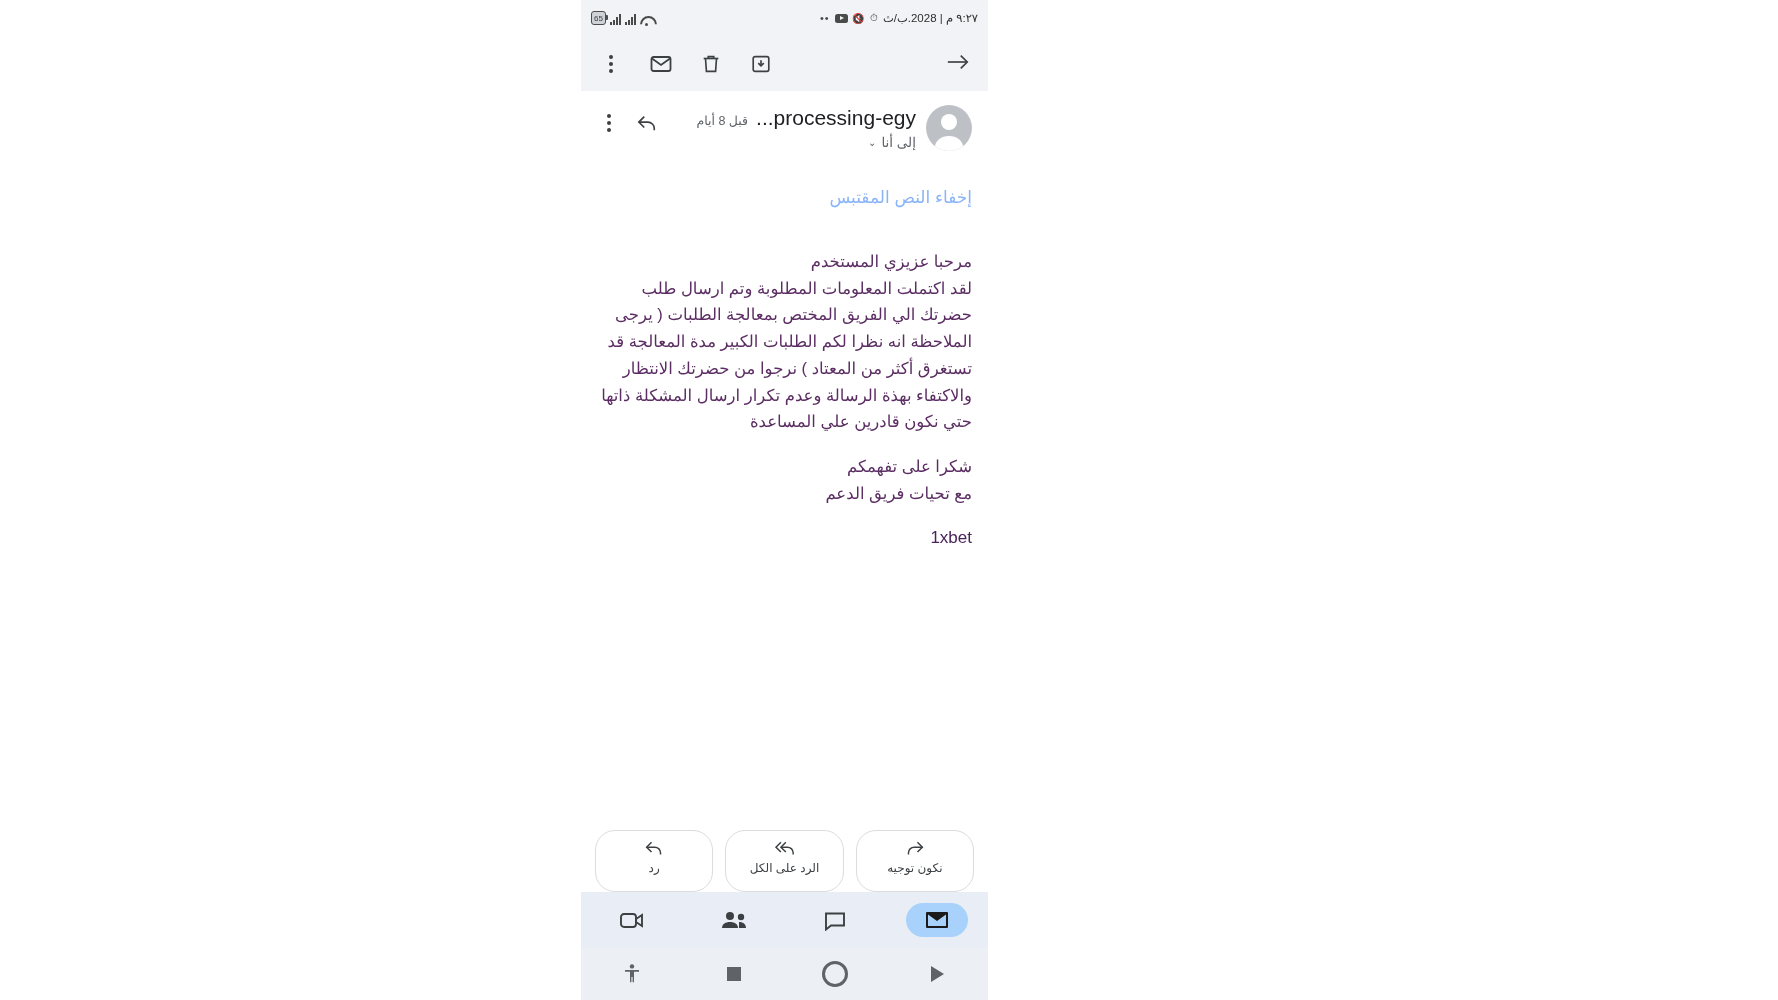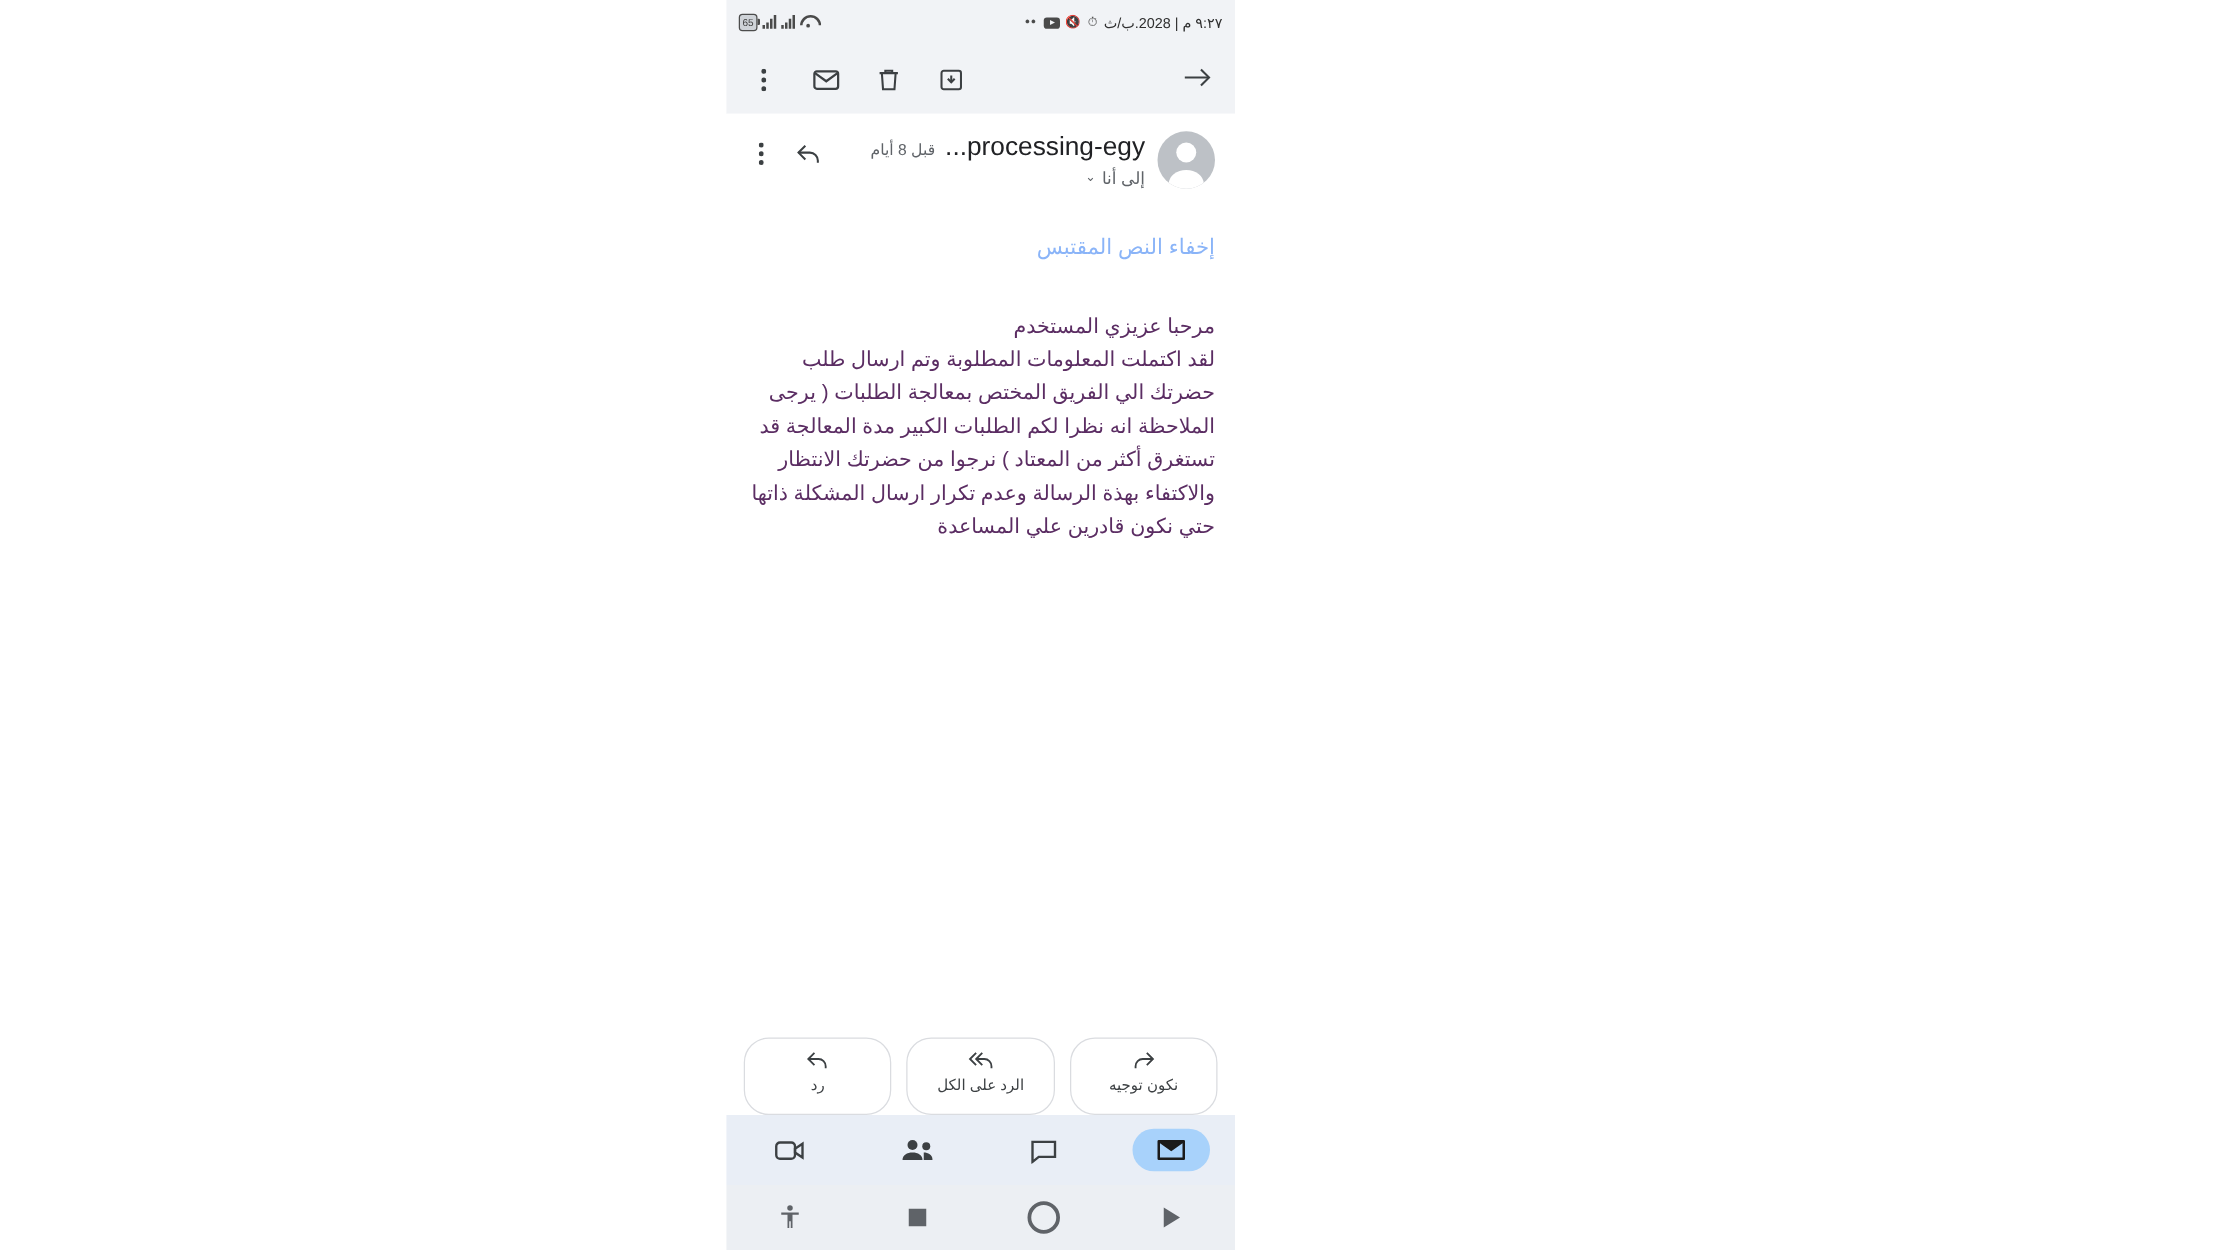--- a/index.html
+++ b/index.html
@@ -40,21 +40,21 @@
     align-items: center;
     justify-content: space-between;
     padding: 0 10px;
     box-sizing: border-box;
     font-size: 11px;
     color: #3b3b3b;
     direction: ltr;
   }
   .status-left {
     display: flex;
-    align-items: flex-start;
+    align-items: flex-end;
     gap: 4px;
   }
   .battery {
     display: inline-flex;
     align-items: center;
     border: 1.4px solid #4c4c4c;
     border-radius: 3px;
     padding: 0 2px;
     height: 12px;
     font-size: 8px;
@@ -465,20 +465,23 @@
             </svg>
         </span>
       </div>
     </div>
 
     <div class="msg-body">
       <div class="quoted-toggle">إخفاء النص المقتبس</div>
       <div class="body-text">
         <p style="white-space:pre-line">مرحبا عزيزي المستخدم
 لقد اكتملت المعلومات المطلوبة وتم ارسال طلب حضرتك الي الفريق المختص بمعالجة الطلبات ( يرجى الملاحظة انه نظرا لكم الطلبات الكبير مدة المعالجة قد تستغرق أكثر من المعتاد ) نرجوا من حضرتك الانتظار والاكتفاء بهذة الرسالة وعدم تكرار ارسال المشكلة ذاتها حتي نكون قادرين علي المساعدة</p>
+        <p style="white-space:pre-line">شكرا على تفهمكم
+مع تحيات فريق الدعم</p>
+        <p class="brand">1xbet</p>
       </div>
     </div>
 
     <div class="reply-row">
       <div class="chip">
         <svg width="20" height="18" viewBox="0 0 24 22" fill="none" stroke="#3c4043" stroke-width="1.8">
             <path d="M15 4l6 6-6 6"></path>
             <path d="M21 10H11a7 7 0 0 0-7 7v2"></path>
           </svg>
         <span class="chip-label">نكون توجيه</span>

